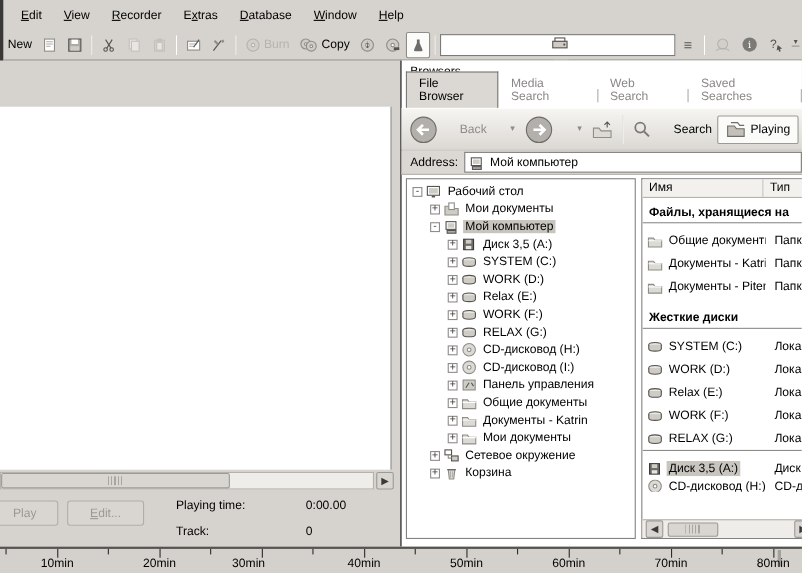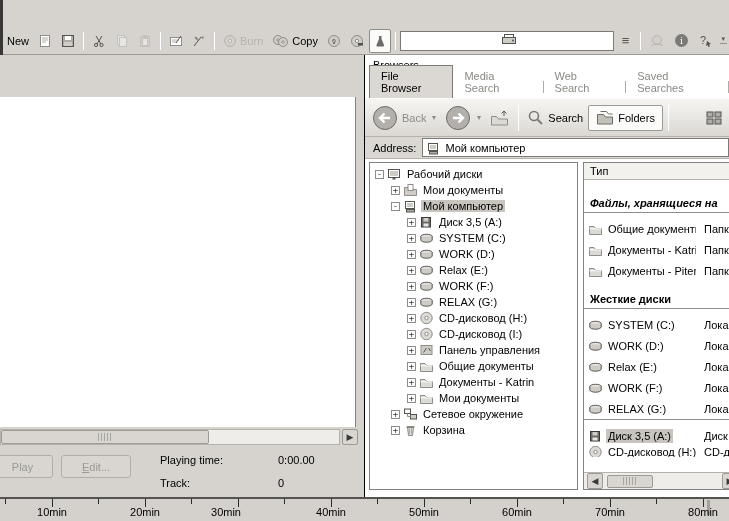--- a/index.html
+++ b/index.html
@@ -41,42 +41,42 @@
   .tlab{position:absolute;color:#000;}
   
   #right{position:absolute;left:364px;top:55px;width:365px;height:442px;border-left:1px solid #000000;background:#ffffff;}
   .caption{height:20px;padding:4px 0 0 8px;}
   .tabs{height:23px;display:flex;align-items:flex-end;padding-left:4px;}
   .tab{padding:4px 11px;color:#8a8883;cursor:default;}
   .tab.active{background:#dbd8d3;border:1px solid #7c7a76;border-bottom:none;color:#000;}
   .tabsep{width:1px;height:12px;background:#aeaca6;align-self:center;}
   .navbar{height:39px;border-top:1px solid #fdfdfc;border-bottom:1px solid #b5b2ac;
     background:linear-gradient(#f6f5f2,#dbd8d3);display:flex;align-items:center;padding:0 4px;gap:2px;}
-  .navbtn{display:flex;align-items:center;gap:4px;padding:2px 3px;}
+  .navbtn{display:flex;align-items:center;gap:20px;padding:2px 3px;}
   .ddarrow{font-size:7px;color:#8e8c88;}
   .foldersbtn{background:#fbfbfa;border:1px solid #9c9a94;border-radius:2px;padding:4px 7px;display:flex;align-items:center;gap:4px;}
   .navsep{width:1px;height:26px;background:#b5b2ac;border-right:1px solid #fff;margin:0 3px;}
   .addr{height:22px;display:flex;align-items:center;gap:6px;padding-left:8px;border-bottom:1px solid #b5b2ac;background:#dbd8d3;}
   .addr-box{flex:1;height:19px;background:#fff;border:1px solid #7c7a76;display:flex;align-items:center;gap:4px;padding-left:3px;}
   .content{display:flex;gap:5px;padding:3px 0 7px 4px;height:338px;}
   .treebox{width:209px;height:328px;background:#fff;border:1px solid #828280;overflow:hidden;padding-top:3px;}
   .trow{height:16px;display:flex;align-items:center;gap:3px;}
   .expand{width:9px;height:9px;border:1px solid #8e8c88;background:#fff;font-size:9px;line-height:7px;
     text-align:center;color:#3c3a38;flex:none;font-family:"DejaVu Sans Mono",monospace;}
   .ticon{width:15px;height:14px;flex:none;display:flex;align-items:center;}
   .tlabel{padding:0 2px;white-space:nowrap;}
   .tlabel.sel{background:#c8c5bf;}
   .listbox{flex:1;height:328px;background:#fff;border:1px solid #828280;border-right:none;
     position:relative;overflow:hidden;display:flex;flex-direction:column;}
   .flist-header{height:17px;background:#f2f1ee;border-bottom:1px solid #b5b2ac;display:flex;flex:none;}
   .fh{padding:2px 0 0 6px;}
   .fh-name{width:110px;border-right:1px solid #c8c5bf;}
   .flist-body{flex:1;overflow:hidden;}
   .fgroup{font-weight:bold;padding:6px 0 3px 6px;margin-top:6px;white-space:nowrap;}
-  .fgroup.first{margin-top:11px;font-style:italic;}
+  .fgroup.first{margin-top:1px;}
   .frule{height:1px;background:#8e8c88;margin-bottom:5px;}
   .frow{height:21px;display:flex;align-items:center;}
   .frow.clip{height:11px;overflow:hidden;}
   .fname{width:112px;display:flex;align-items:center;gap:3px;padding-left:4px;flex:none;white-space:nowrap;overflow:hidden;}
   .fname .lbl{padding:1px 2px;white-space:nowrap;}
   .fname .lbl.sel{background:#c8c5bf;}
   .ftype{padding-left:8px;white-space:nowrap;}
   .hscroll{position:absolute;left:0;right:0;bottom:0;height:17px;background:#eeede9;border-top:1px solid #b5b2ac;
     display:flex;align-items:center;padding-left:1px;}
   .hthumb{width:46px;height:13px;background:#d9d6d1;border:1px solid #9c9a94;border-radius:2px;margin-left:4px;
@@ -90,20 +90,29 @@
   .rlabel{position:absolute;top:7px;width:44px;text-align:center;font-size:11px;}
   .endmark{position:absolute;left:707px;top:1px;width:3px;height:15px;background:#a3a19c;}
   svg{display:block;}
 </style>
 </head>
 <body>
 
 <div id="app">
   <div class="edge-cut"></div>
 
+  <div class="menubar" id="menu-items">
+      <span class="menu-item"><u>E</u>dit</span>
+      <span class="menu-item"><u>V</u>iew</span>
+      <span class="menu-item"><u>R</u>ecorder</span>
+      <span class="menu-item">E<u>x</u>tras</span>
+      <span class="menu-item"><u>D</u>atabase</span>
+      <span class="menu-item"><u>W</u>indow</span>
+      <span class="menu-item"><u>H</u>elp</span>
+    </div>
 
   <div class="toolbar">
     <span class="tbtn">New</span>
     <span class="tbtn">
         <span>
           <svg width="14" height="14" viewBox="0 0 14 14" fill="none" stroke-width="1">
             <rect x="2.5" y="1.5" width="9" height="11" fill="#ffffff" stroke="#8f8d88"></rect>
             <path d="M4 4h6M4 6h6M4 8h4" stroke="#aeaca6"></path>
           </svg>
         </span>
@@ -322,21 +331,21 @@
           </span>
         <span>Search</span>
       </span>
       <span class="foldersbtn">
         <span>
             <svg width="18" height="16" viewBox="0 0 18 16" fill="none" stroke-width="1">
               <path d="M1.5 4.5h6l2 2.5h7v7h-15z" fill="#c4c1bb" stroke="#6e6c68"></path>
               <path d="M4.5 1.5h6l2 2.5h4" stroke="#6e6c68"></path>
             </svg>
           </span>
-        <span>Folders</span>
+        <span>Playing</span>
       </span>
       <span class="navsep"></span>
       <span class="navbtn" style="margin-left:auto">
           <span>
             <svg width="16" height="14" viewBox="0 0 16 14" fill="none" stroke-width="1">
               <rect x="1" y="1" width="6" height="5" fill="#aeaca6" stroke="#55534f"></rect>
               <rect x="9" y="1" width="6" height="5" fill="#aeaca6" stroke="#55534f"></rect>
               <rect x="1" y="8" width="6" height="5" fill="#aeaca6" stroke="#55534f"></rect>
               <rect x="9" y="8" width="6" height="5" fill="#aeaca6" stroke="#55534f"></rect>
             </svg>
@@ -360,21 +369,21 @@
       <div class="treebox" id="tree">
           <div class="trow" style="padding-left: 5px;">
             <span class="expand">-</span>
             <span class="ticon">
               <svg width="15" height="14" viewBox="0 0 15 14" fill="none" stroke-width="1">
                 <rect x="1.5" y="2.5" width="11" height="8" fill="#ffffff" stroke="#55534f"></rect>
                 <rect x="3" y="4" width="8" height="5" fill="#cfccc6"></rect>
                 <rect x="5.5" y="11" width="3" height="1.5" fill="#55534f"></rect>
               </svg>
             </span>
-            <span class="tlabel">Рабочий диски</span>
+            <span class="tlabel">Рабочий стол</span>
           </div>
           <div class="trow" style="padding-left: 21px;">
             <span class="expand">+</span>
             <span class="ticon">
               <svg width="15" height="14" viewBox="0 0 15 14" fill="none" stroke-width="1">
                 <path d="M1.5 4.5h4l1.5 2h6.5v6h-12z" fill="#cfccc6" stroke="#8f8d88"></path>
                 <rect x="5" y="1.5" width="5" height="6" fill="#ffffff" stroke="#8f8d88"></rect>
               </svg>
             </span>
             <span class="tlabel">Мои документы</span>
@@ -529,20 +538,21 @@
                 <path d="M4.5 4h6l-1 8.5h-4z" fill="#dcdad5" stroke="#8f8d88"></path>
                 <path d="M3.5 4h8" stroke="#55534f"></path>
                 <path d="M6.5 5.5v5.5M8.5 5.5v5.5" stroke="#aeaca6"></path>
               </svg>
             </span>
             <span class="tlabel">Корзина</span>
           </div>
         </div>
       <div class="listbox">
         <div class="flist-header">
+          <div class="fh fh-name">Имя</div>
           <div class="fh">Тип</div>
         </div>
         <div class="flist-body" id="flist-body">
             <div class="fgroup first">Файлы, хранящиеся на</div>
             <div class="frule"></div>
             <div class="frow">
               <span class="fname">
                 <span>
                   <svg width="15" height="14" viewBox="0 0 15 14" fill="none" stroke-width="1">
                     <path d="M1.5 4.5h4.5l1.5 2h6v6h-12z" fill="#dcdad5" stroke="#8f8d88"></path>

